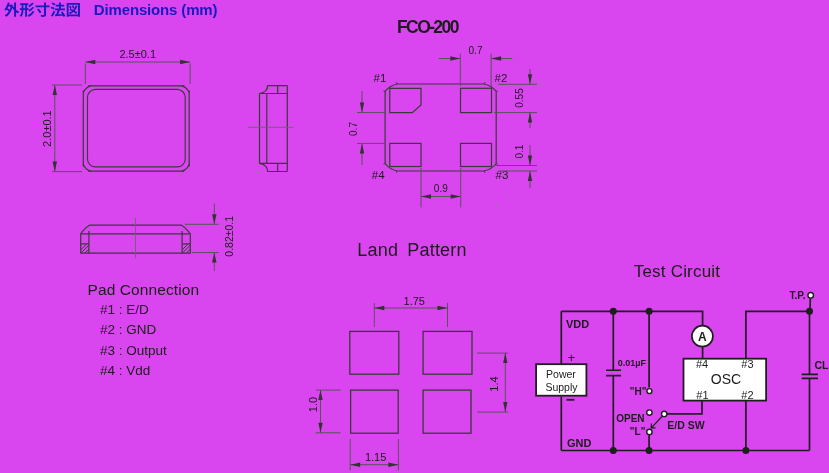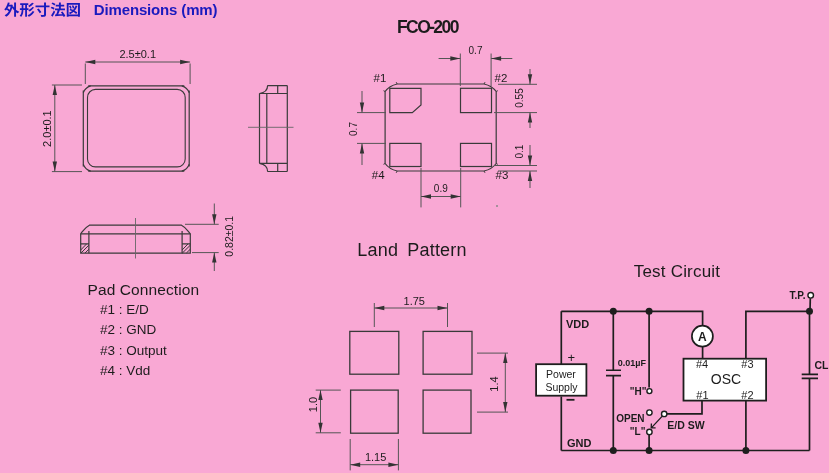--- a/index.html
+++ b/index.html
@@ -1,16 +1,16 @@
 <!DOCTYPE html>
 <html><head>
 <meta charset="utf-8">
 <style>
   html,body{margin:0;padding:0;background:#ffffff;}
-  #page{position:relative;width:829px;height:473px;background:#f9a8d4;overflow:hidden;
+  #page{position:relative;width:829px;height:473px;background:#d946ef;overflow:hidden;
         font-family:"Liberation Sans",sans-serif;}
   svg text{font-family:"Liberation Sans",sans-serif;}
 </style>
 </head>
 <body>
 <div id="page">
 <svg width="829" height="473" viewBox="0 0 829 473" fill="#1c1c1c">
 
 <g fill="#1a1abe" transform="translate(4,15.5) scale(0.0154,-0.0154)">
 <path transform="translate(0,0)" d="M239 704H484V590H239ZM657 847H782V-88H657ZM128 407 189 497Q226 477 268 450Q309 423 346 396Q383 369 406 344L341 243Q320 268 284 297Q248 327 207 356Q166 385 128 407ZM251 851 371 826Q345 725 306 632Q268 539 220 460Q171 382 115 324Q105 335 87 349Q68 364 49 379Q30 393 15 401Q71 452 116 522Q161 592 195 676Q229 761 251 851ZM595 607Q625 552 667 498Q710 445 762 397Q814 349 872 310Q931 271 991 243Q978 231 961 213Q944 194 929 175Q914 155 904 139Q841 172 783 218Q724 264 671 320Q618 376 573 439Q529 502 494 569ZM450 704H473L494 708L573 681Q543 488 483 339Q422 190 335 86Q248 -19 140 -81Q130 -68 113 -50Q96 -33 77 -17Q59 0 44 9Q151 65 234 157Q317 248 372 378Q427 508 450 677Z"></path>

